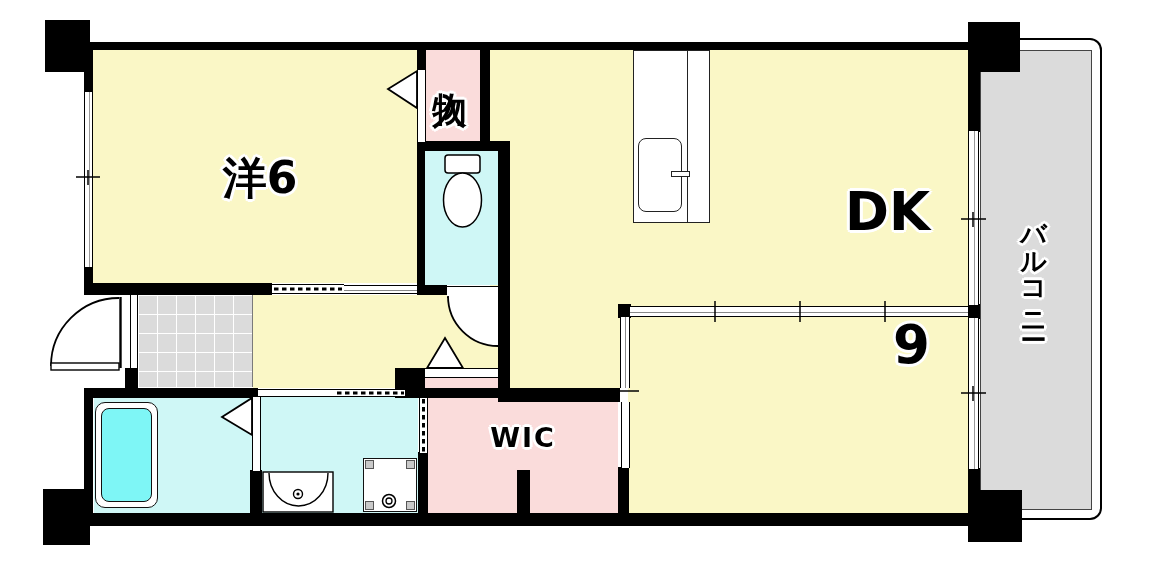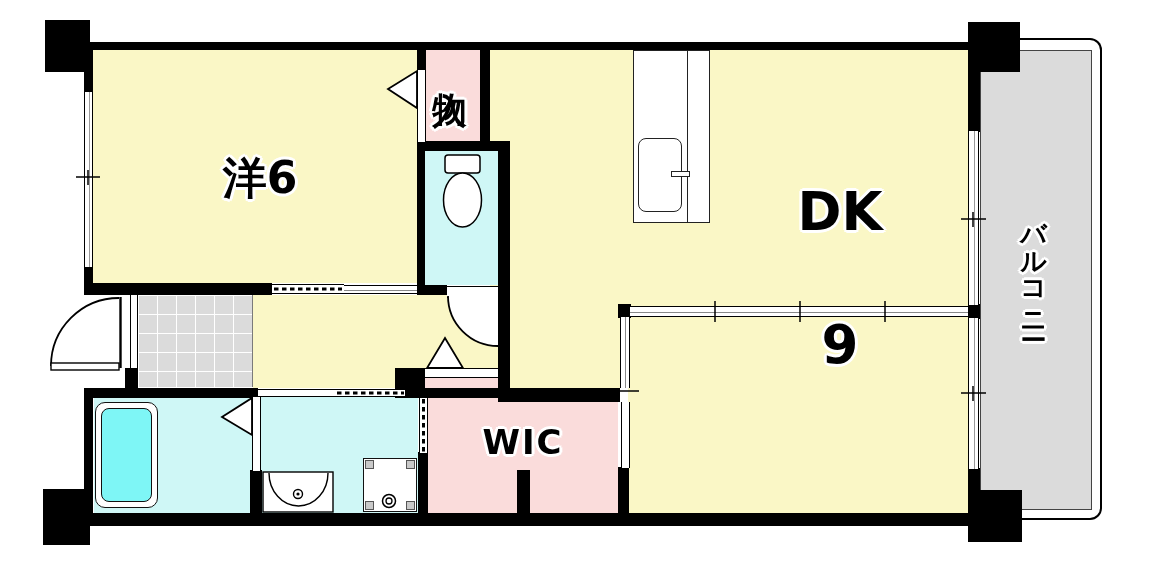--- a/index.html
+++ b/index.html
@@ -174,25 +174,25 @@
     <line x1="973" y1="386" x2="973" y2="401" stroke="#000" stroke-width="1.5"></line>
 
     <line x1="715" y1="301" x2="715" y2="322" stroke="#000" stroke-width="1.5"></line>
     <line x1="800" y1="301" x2="800" y2="322" stroke="#000" stroke-width="1.5"></line>
     <line x1="885" y1="301" x2="885" y2="322" stroke="#000" stroke-width="1.5"></line>
     <line x1="613" y1="391" x2="639" y2="391" stroke="#000" stroke-width="1.5"></line>
   </svg>
 
   <div class="label" style="left:145px;top:150px;width:230px;font-size:44px;">洋6</div>
 
-  <div class="label" style="left:750px;top:112px;width:180px;font-size:53px;">
+  <div class="label" style="left:750px;top:112px;width:180px;font-size:53px;text-align:right;">
     <div>DK</div>
     <div>9</div>
   </div>
 
 
-  <div class="label" style="left:462px;top:421px;width:122px;font-size:34px;letter-spacing:2px;">WIC</div>
+  <div class="label" style="left:462px;top:421px;width:122px;font-size:27px;letter-spacing:2px;">WIC</div>
 
   <div class="label label-vert" style="left:433px;top:66px;font-size:34px;height:80px;">物入</div>
 
   <div class="label label-vert" style="left:1021px;top:204px;font-size:26px;height:150px;letter-spacing:1px;">バルコニー</div>
 
 </div>
 
 </body></html>

